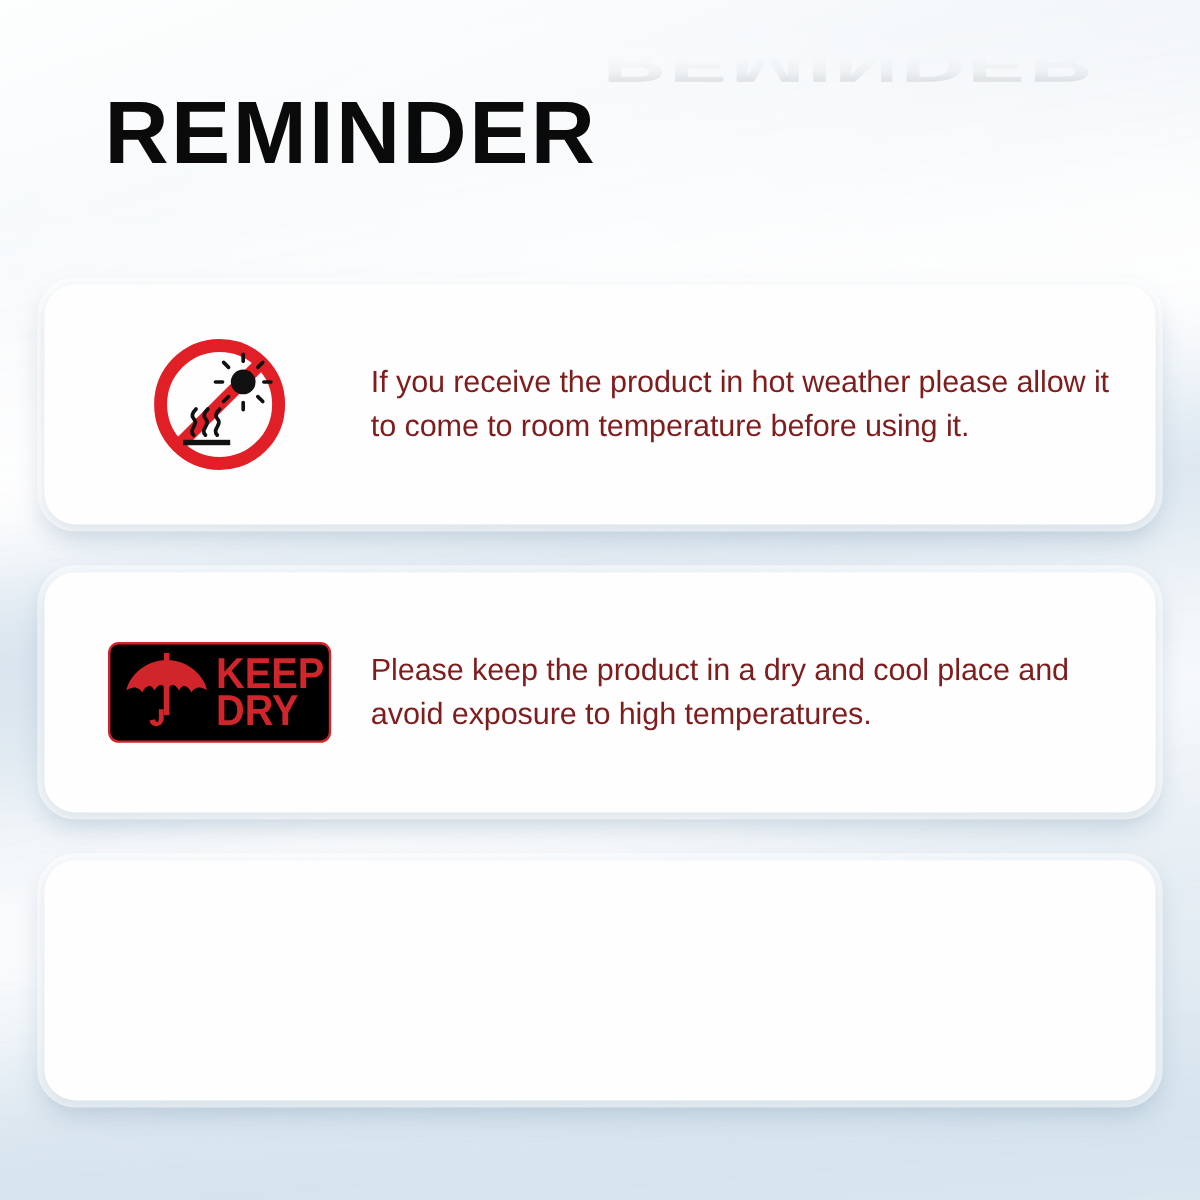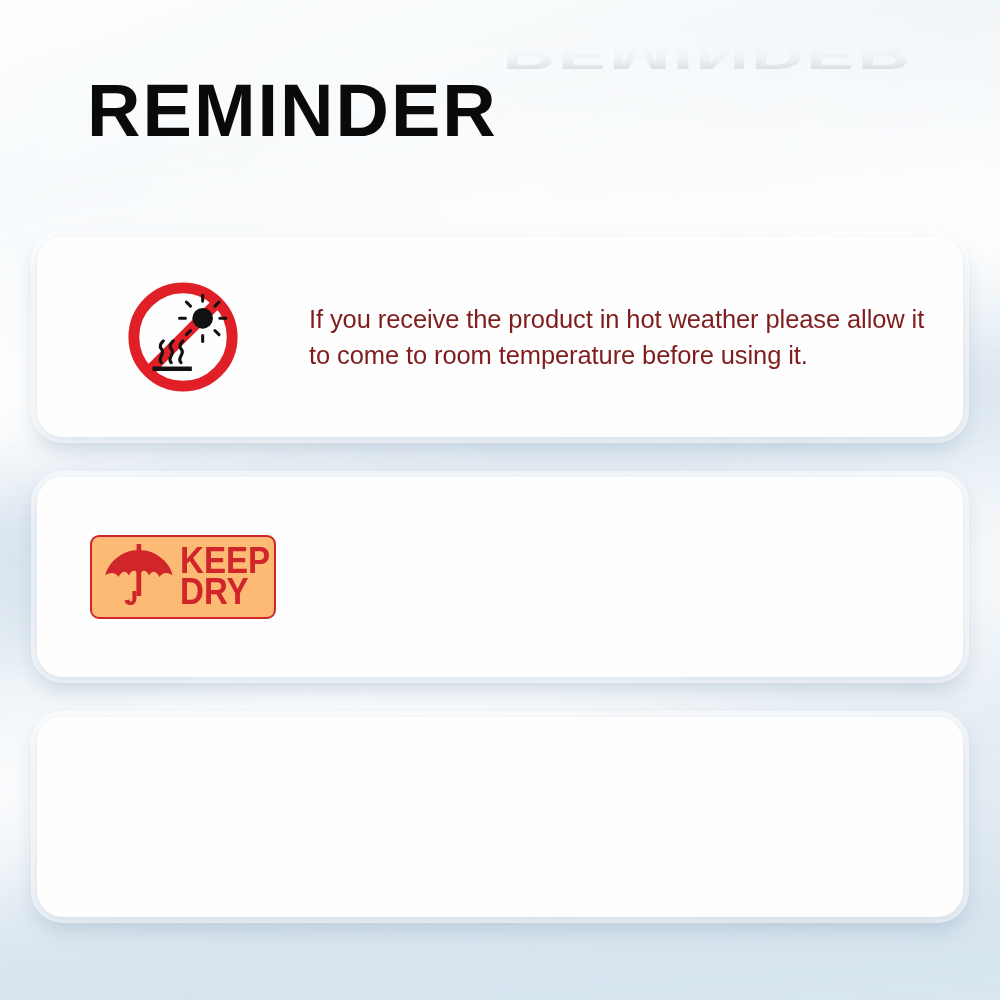--- a/index.html
+++ b/index.html
@@ -184,21 +184,21 @@
 
   
   .no-heat { width: 118px; height: 118px; display: block; }
 
   
   .keepdry {
     width: 186px;
     height: 84px;
     border: 2.5px solid #d0252a;
     border-radius: 9px;
-    background: #fdba74;
+    background: #000000;
     display: flex;
     align-items: center;
     box-sizing: border-box;
     padding: 0 6px 0 8px;
   }
   .keepdry-umb { flex: 0 0 78px; display: flex; align-items: center; justify-content: center; }
   .keepdry-umb svg { width: 72px; height: 66px; display: block; }
   .keepdry-words {
     flex: 1 1 auto;
     display: flex;
@@ -295,20 +295,23 @@
               <rect x="33.4" y="10" width="4.8" height="42" fill="#d0252a"></rect>
               <path d="M33.4 47 L33.4 55 C33.4 62, 23 63.5, 21.5 56.5 L26.2 55.4 C27 58.6, 29.4 58.2, 29.4 55 L29.4 47 Z" fill="#d0252a"></path>
             </svg>
           </div>
           <div class="keepdry-words">
             <span>KEEP</span>
             <span>DRY</span>
           </div>
         </div>
       </div>
+      <div class="text-col">
+        <div class="card-text">Please keep the product in a dry and cool place and avoid exposure to high temperatures.</div>
+      </div>
     </div>
   </div>
 
   <div class="card" id="card-3">
     <div class="card-inner">
     </div>
   </div>
 
 </div>
 

